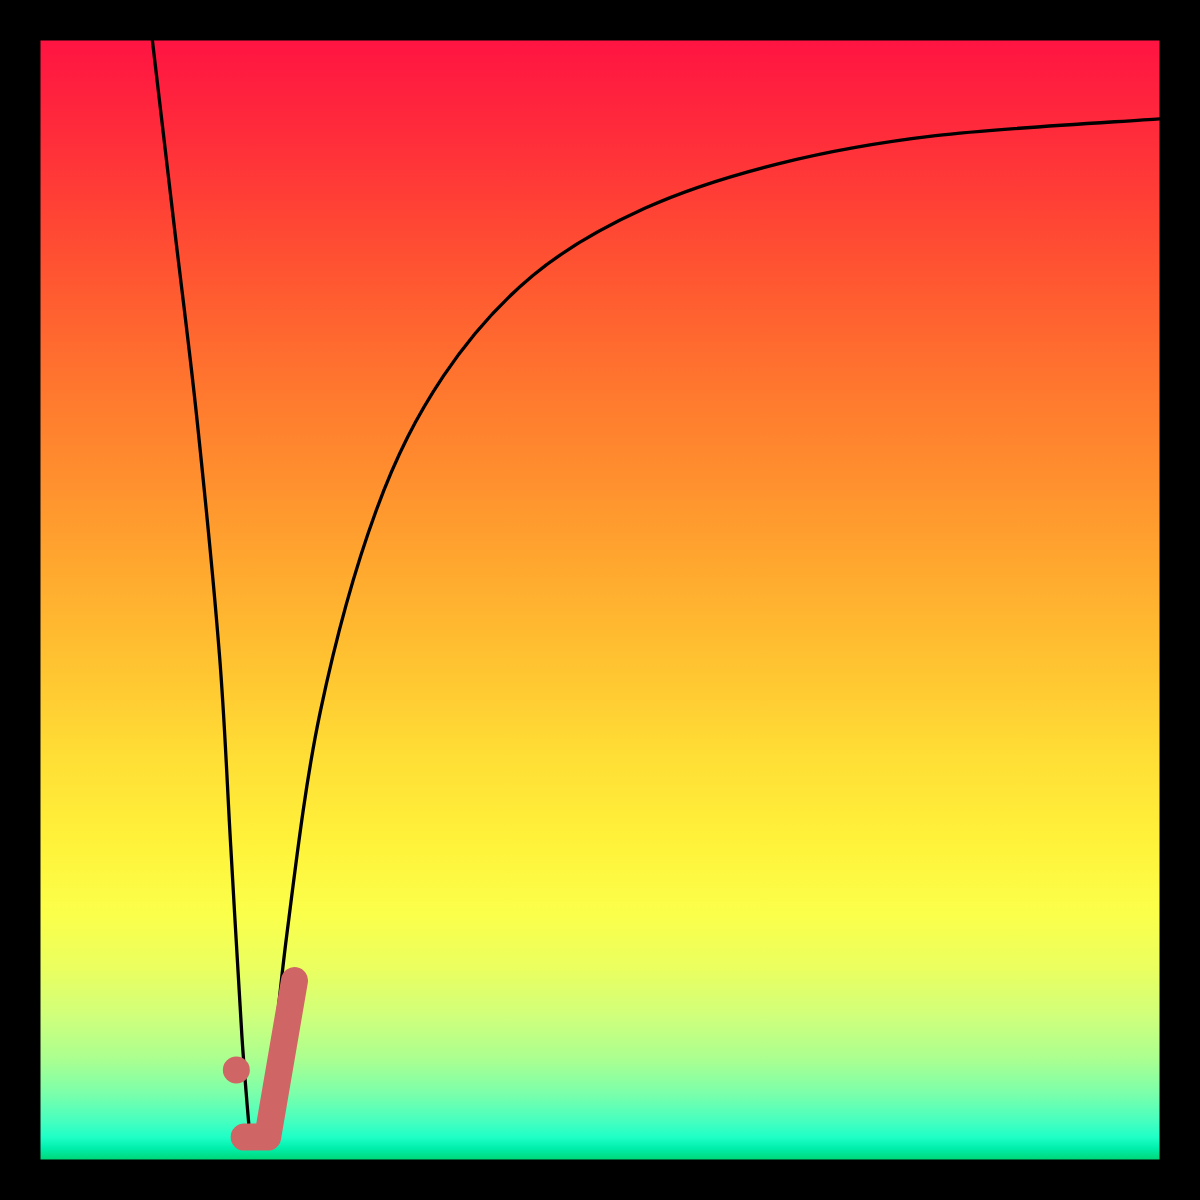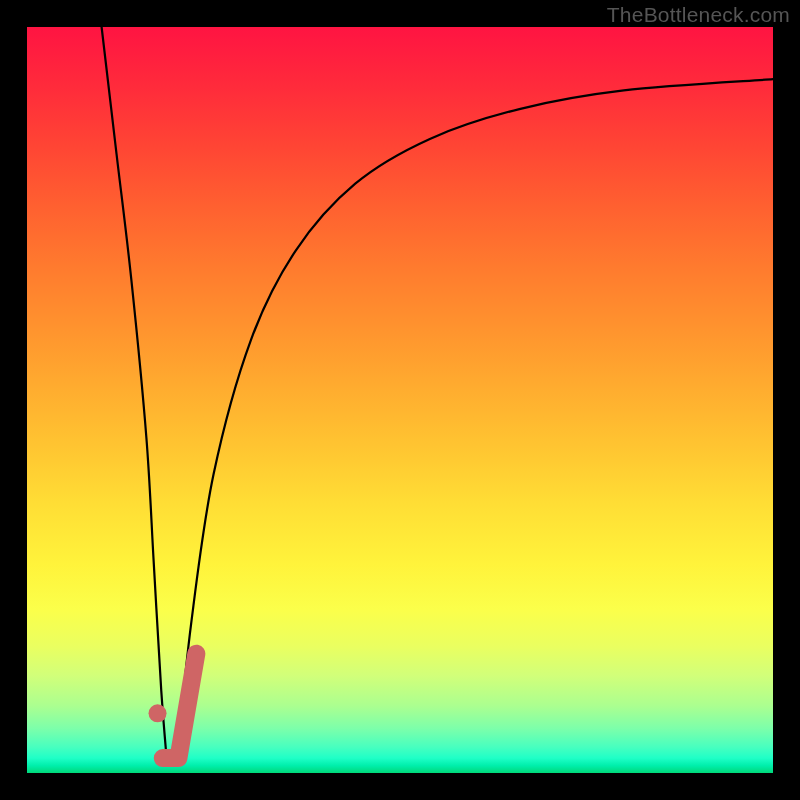--- a/index.html
+++ b/index.html
@@ -83,21 +83,20 @@
   .marker-dot {
     fill: #cf6565;
     stroke: none;
   }
 </style>
 </head>
 <body>
 
 <div class="frame">
 
-  <div class="attribution">TheBottleneck.com</div>
 
   <div class="plot">
     <svg class="curves" viewBox="0 0 746 746" preserveAspectRatio="none">
       <path id="left-branch" class="curve-main" d="M 74.60000000000001 0 C 77.08666666666667 21.136666666666674, 84.54666666666667 84.54666666666671, 89.52 126.82000000000005 C 94.49333333333333 169.0933333333334, 99.46666666666668 206.39333333333332, 104.44000000000001 253.64 C 109.41333333333334 300.88666666666666, 115.63 363.05333333333334, 119.36 410.3 C 123.09 457.5466666666667, 124.33333333333334 494.8466666666667, 126.82000000000001 537.12 C 129.30666666666667 579.3933333333333, 132.042 630.3700000000001, 134.28 663.94 C 136.518 697.51, 139.25333333333333 726.1066666666667, 140.248 738.54"></path>
       <path id="right-branch" class="curve-main" d="M 149.20000000000002 738.54 C 151.68666666666667 714.9166666666666, 157.90333333333334 645.29, 164.12 596.8 C 170.33666666666667 548.31, 176.55333333333334 494.84666666666664, 186.5 447.59999999999997 C 196.44666666666666 400.3533333333333, 210.1233333333333 350.62, 223.79999999999998 313.32000000000005 C 237.47666666666666 276.0200000000001, 251.15333333333334 249.91000000000008, 268.56 223.80000000000007 C 285.9666666666667 197.69000000000005, 305.86 175.30999999999997, 328.24 156.65999999999997 C 350.62 138.00999999999996, 375.4866666666667 124.33333333333331, 402.84000000000003 111.89999999999998 C 430.1933333333334 99.46666666666664, 460.03333333333336 90.14166666666661, 492.36 82.05999999999995 C 524.6866666666667 73.97833333333328, 554.5266666666668 68.38333333333331, 596.8000000000001 63.40999999999997 C 639.0733333333334 58.43666666666663, 721.1333333333333 54.08499999999992, 746 52.219999999999914"></path>
       <path id="marker-tick" class="marker-tick" d="M 135.772 731.08 L 151.43800000000002 731.08 L 169.34199999999998 626.64"></path>
       <circle id="marker-dot" class="marker-dot" r="9" cx="130.54999999999998" cy="686.32"></circle>
     </svg>
   </div>
 

